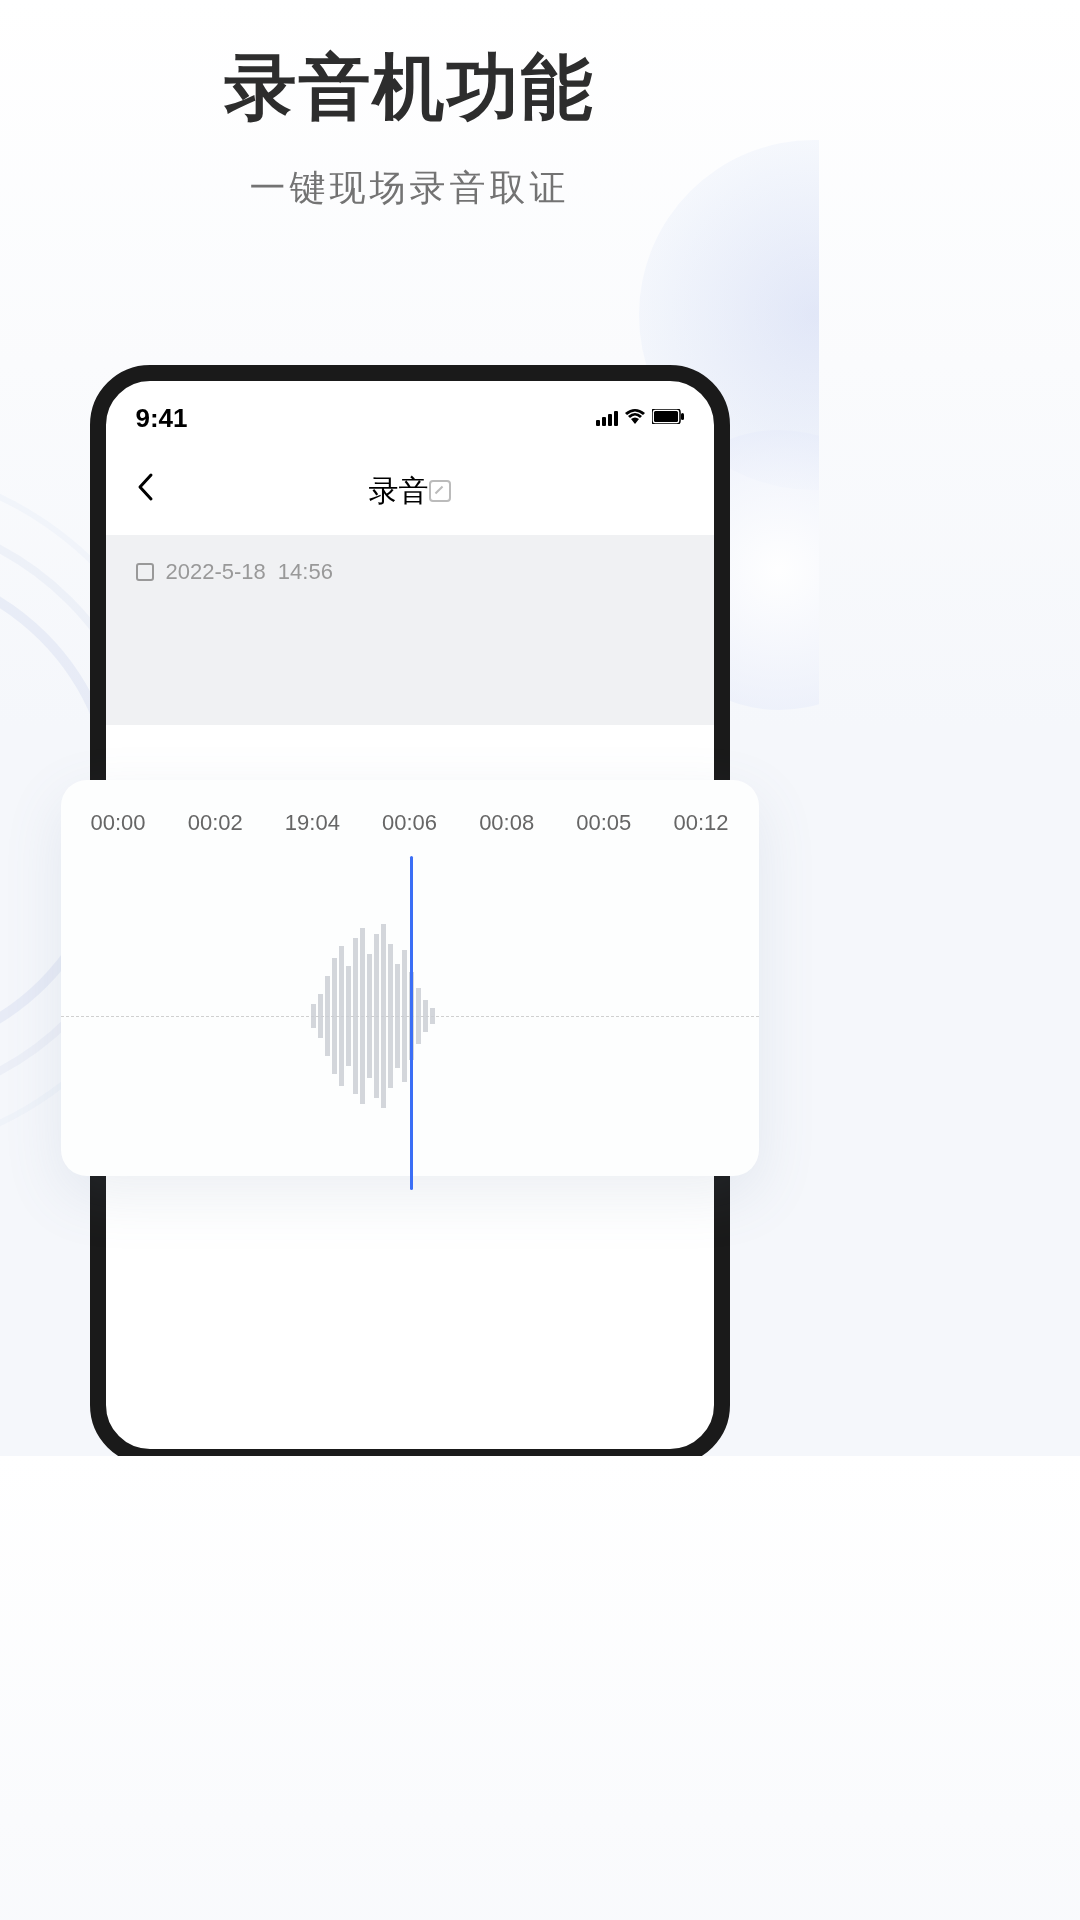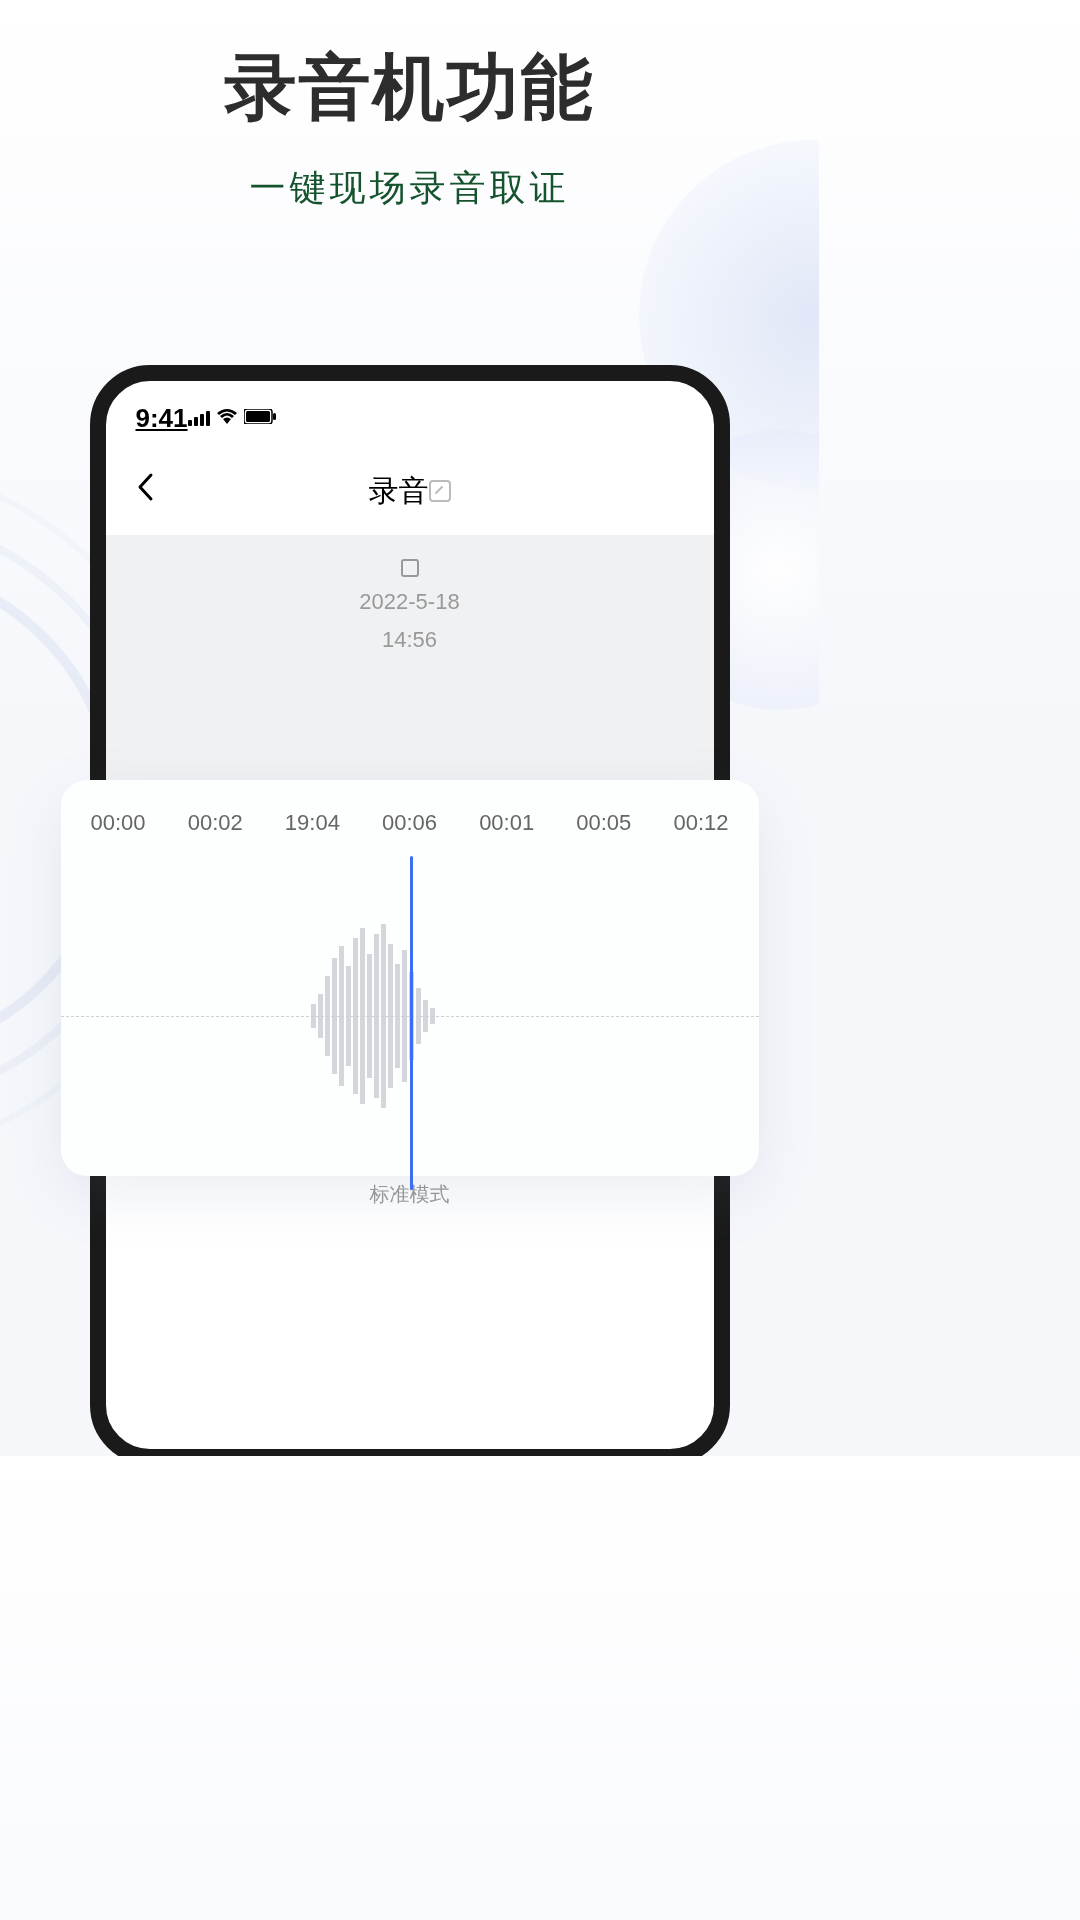--- a/index.html
+++ b/index.html
@@ -67,45 +67,45 @@
       z-index: 2;
     }
     .marketing-title {
       font-size: 72px;
       font-weight: 900;
       color: #2d2d2d;
       letter-spacing: 2px;
     }
     .marketing-subtitle {
       font-size: 36px;
-      color: #14532d;
+      color: #737373;
       margin-top: 28px;
       letter-spacing: 4px;
       font-weight: 400;
     }
     .phone-mockup {
       position: absolute;
       width: 640px;
       height: 1100px;
       left: 50%;
       transform: translateX(-50%);
       top: 365px;
       border-radius: 60px;
       border: 16px solid #1a1a1a;
       background: #fff;
       overflow: hidden;
       z-index: 3;
     }
     .status-bar {
       height: 50px;
       display: flex;
+      justify-content: space-between;
       align-items: center;
       padding: 0 30px;
       margin-top: 12px;
-      text-decoration: underline;
     }
     .status-time {
       font-size: 26px;
       font-weight: 600;
       color: #000;
     }
     .status-icons {
       display: flex;
       gap: 6px;
       align-items: center;
@@ -163,21 +163,20 @@
       background: #f0f1f3;
       padding: 24px 30px 140px;
       margin-top: 16px;
     }
     .date-row {
       display: flex;
       align-items: center;
       gap: 12px;
       color: #999;
       font-size: 22px;
-      flex-direction: column;
     }
     .calendar-icon {
       width: 18px;
       height: 18px;
       border: 2px solid #999;
       border-radius: 3px;
       position: relative;
     }
     .timer-section {
       text-align: center;
@@ -312,21 +311,21 @@
     <div class="mode-label">标准模式</div>
   </div>
 </div>
 
 <div class="waveform-card">
   <div class="time-labels">
     <span>00:00</span>
     <span>00:02</span>
     <span>19:04</span>
     <span>00:06</span>
-    <span>00:01</span>
+    <span>00:08</span>
     <span>00:05</span>
     <span>00:12</span>
   </div>
   <div class="waveform-area">
     <div class="waveform-midline"></div>
     <svg class="waveform-svg" viewBox="0 0 130 200">
       <rect class="wave-bar" x="0" y="88" width="5" height="24"></rect>
       <rect class="wave-bar" x="7" y="78" width="5" height="44"></rect>
       <rect class="wave-bar" x="14" y="60" width="5" height="80"></rect>
       <rect class="wave-bar" x="21" y="42" width="5" height="116"></rect>

